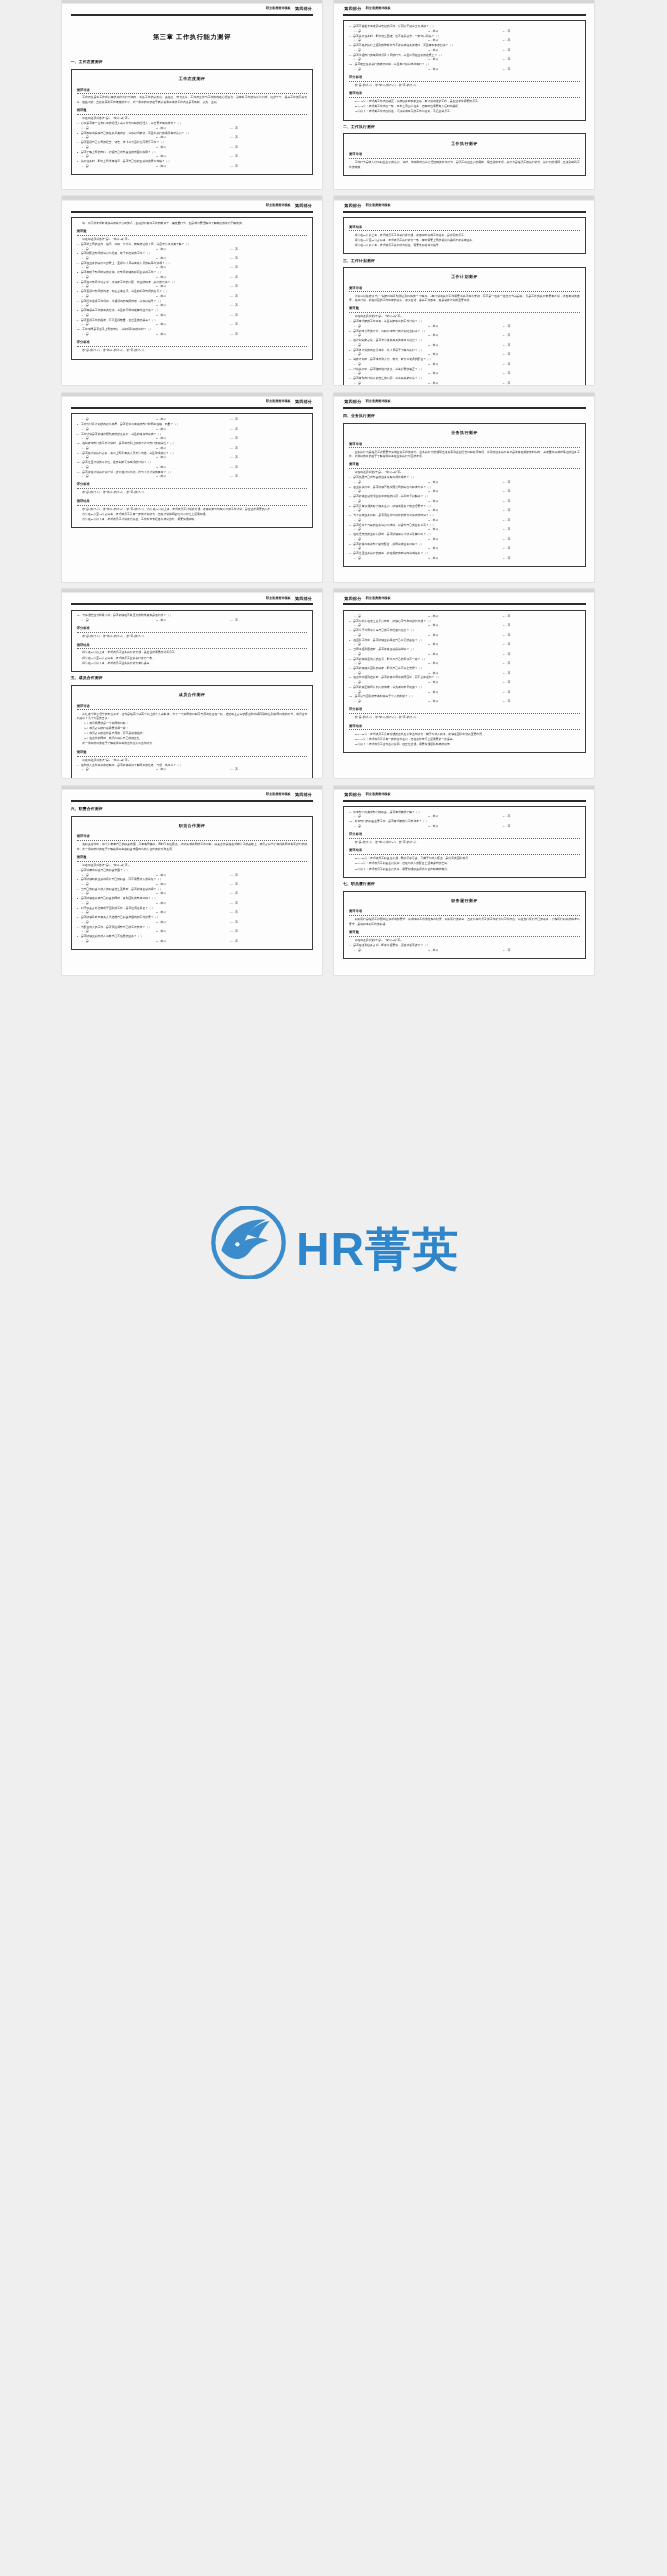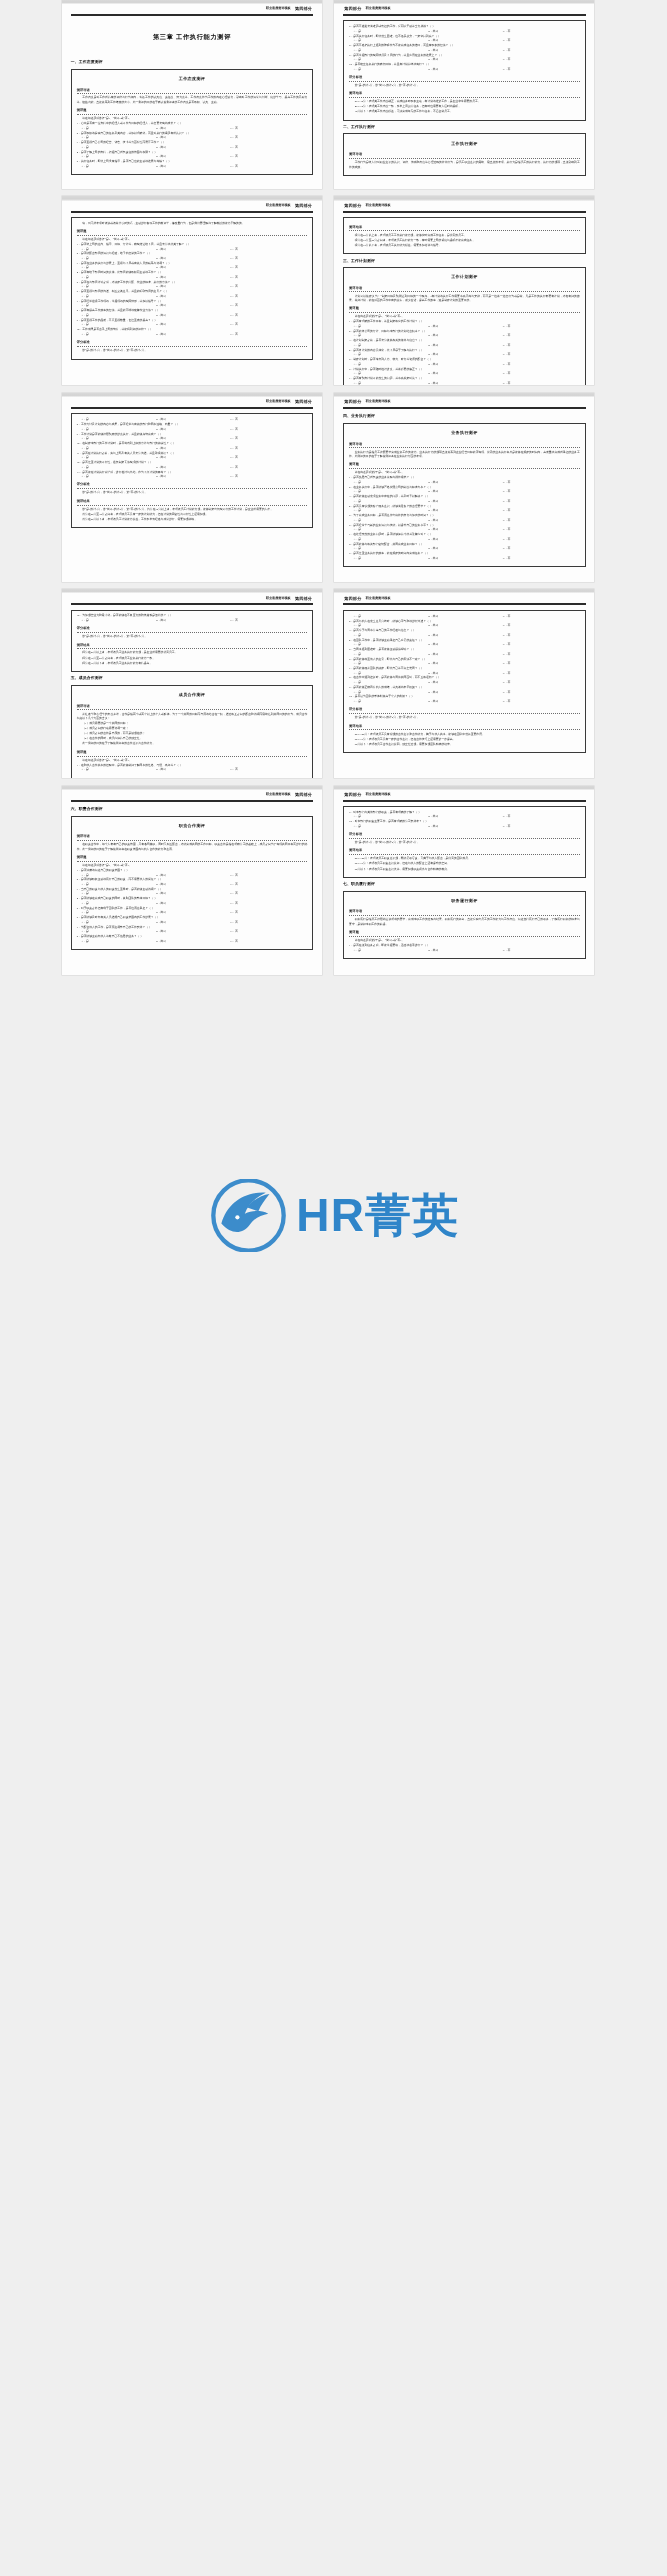--- a/index.html
+++ b/index.html
@@ -136,21 +136,21 @@
   }
   .opts span{width:33%;white-space:nowrap;}
 
   
   #watermark{
     position:absolute;
     left:0;right:0;
     top:1151px;
     height:130px;
     display:flex;
-    align-items:center;
+    align-items:flex-end;
     justify-content:center;
     gap:8.7px;
     pointer-events:none;
     z-index:50;
   }
   #watermark .wm-logo{opacity:.82;}
   #watermark .wm-text{
     font-family:"Liberation Sans","DejaVu Sans",sans-serif;
     font-weight:700;
     font-size:46px;

